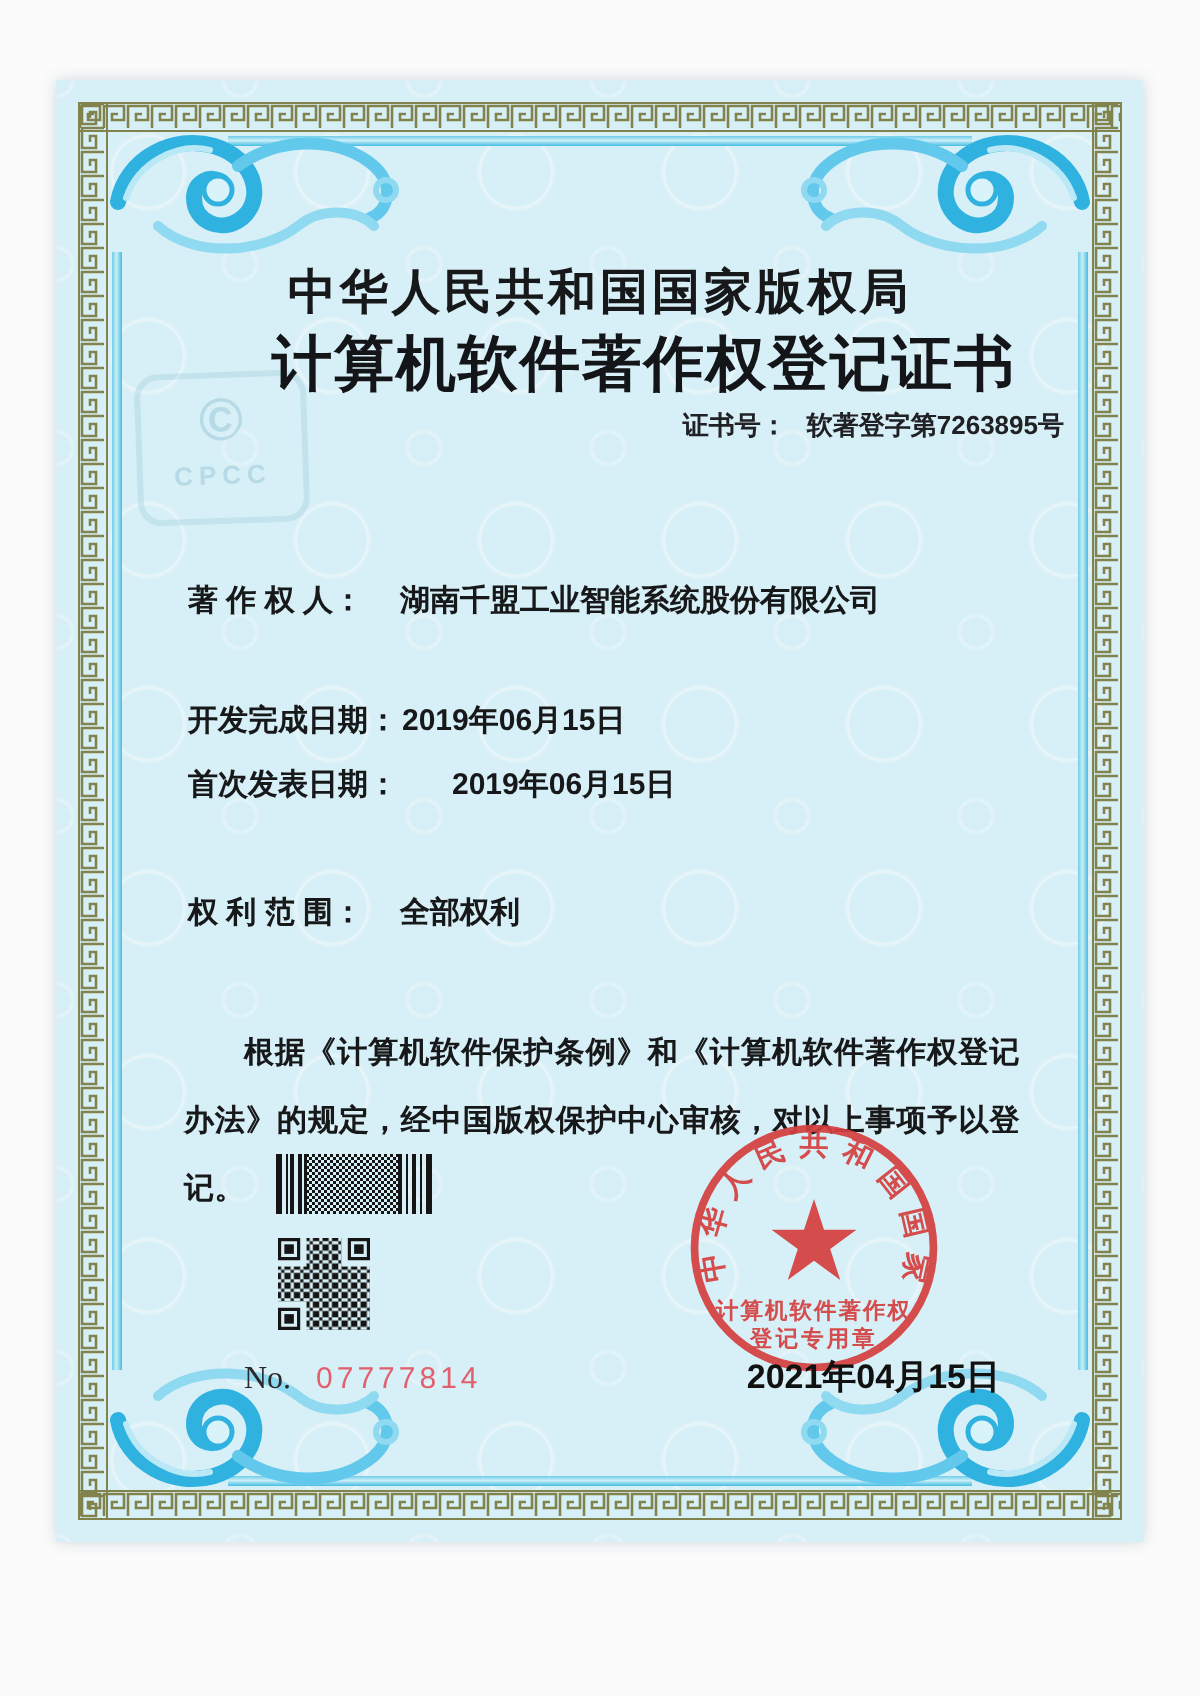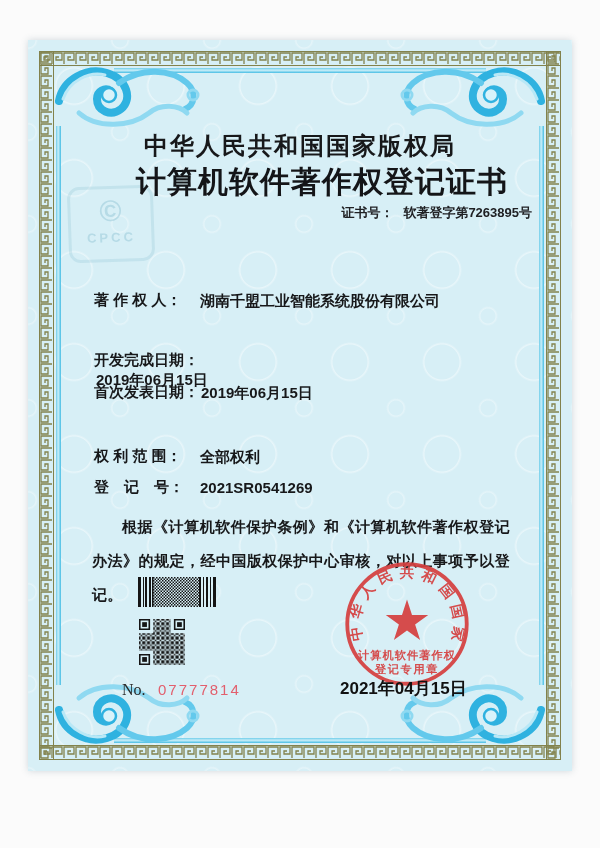--- a/index.html
+++ b/index.html
@@ -51,37 +51,37 @@
   .t1{position:absolute;left:0;width:100%;top:90px;text-align:center;
       font-size:24px;font-weight:bold;color:#17181a;letter-spacing:2px;}
   .t2{position:absolute;left:0;width:100%;top:122px;text-align:center;
       font-size:30px;font-weight:bold;color:#141518;letter-spacing:1px;padding-left:22px;}
   .certno{position:absolute;right:40px;top:164px;font-size:13px;font-weight:bold;color:#202124;}
   .certno .gap{display:inline-block;width:10px;}
 
   .row{position:absolute;left:66px;display:flex;align-items:flex-start;color:#17181a;}
   .lbl{display:inline-block;min-width:104px;white-space:pre;font-weight:bold;font-size:15px;}
   .val{white-space:pre;font-weight:bold;font-size:15px;margin-left:2px;line-height:20px;}
-  .r1{top:193px;} .r2{top:251px;} .r3{top:311px;flex-direction:column;} .r4{top:343px;}
+  .r1{top:193px;} .r2{top:251px;} .r3{top:311px;} .r4{top:343px;gap:25px;}
   .r5{top:375px;} .r6{top:407px;} .r7{top:438px;}
 
   .statement{
     position:absolute;left:64px;top:470px;width:418px;
     font-size:15px;font-weight:bold;color:#17181a;
     line-height:34px;text-indent:2em;letter-spacing:.3px;text-align:justify;
   }
 
   .barcode{position:absolute;left:110px;top:537px;}
   .qr{position:absolute;left:111px;top:579px;}
   .serial{position:absolute;left:94px;top:641px;font-size:16px;}
   .serial .no{font-family:"Liberation Serif", serif;color:#2a2a2a;}
   .serial .num{color:#e25f6d;letter-spacing:2px;font-size:15px;margin-left:8px;}
 
   .seal{position:absolute;left:315px;top:520px;opacity:.93;}
-  .issue-date{position:absolute;left:312px;top:637px;width:160px;text-align:left;
+  .issue-date{position:absolute;left:312px;top:637px;width:160px;text-align:right;
       font-size:17px;font-weight:bold;color:#111;}
 </style>
 </head>
 <body>
 
 <svg width="0" height="0" style="position:absolute" aria-hidden="true">
   <defs>
     <pattern id="mkh" width="12" height="15" patternUnits="userSpaceOnUse">
       <path d="M1 13 V2 H11 V9 H5 V6 H8" fill="none" stroke="#82824c" stroke-width="1.3"></path>
     </pattern>
@@ -162,24 +162,20 @@
     <span class="lbl">开发完成日期：</span>
     <span class="val">2019年06月15日</span>
   </div>
   <div class="row r4">
     <span class="lbl">首次发表日期：</span>
     <span class="val">2019年06月15日</span>
   </div>
   <div class="row r6">
     <span class="lbl">权 利 范 围：</span>
     <span class="val">全部权利</span>
-  </div>
-  <div class="row r7">
-    <span class="lbl">登　记　号：</span>
-    <span class="val">2021SR0541269</span>
   </div>
 
   <div class="statement">根据《计算机软件保护条例》和《计算机软件著作权登记办法》的规定，经中国版权保护中心审核，对以上事项予以登记。</div>
 
   <svg class="barcode" width="78" height="30">
     <rect x="0" width="3" height="30" fill="#151515"></rect>
     <rect x="5" width="1" height="30" fill="#151515"></rect>
     <rect x="7" width="2" height="30" fill="#151515"></rect>
     <rect x="11" width="2" height="30" fill="#151515"></rect>
     <rect x="14" width="48" height="30" fill="url(#bcnoise)"></rect>

